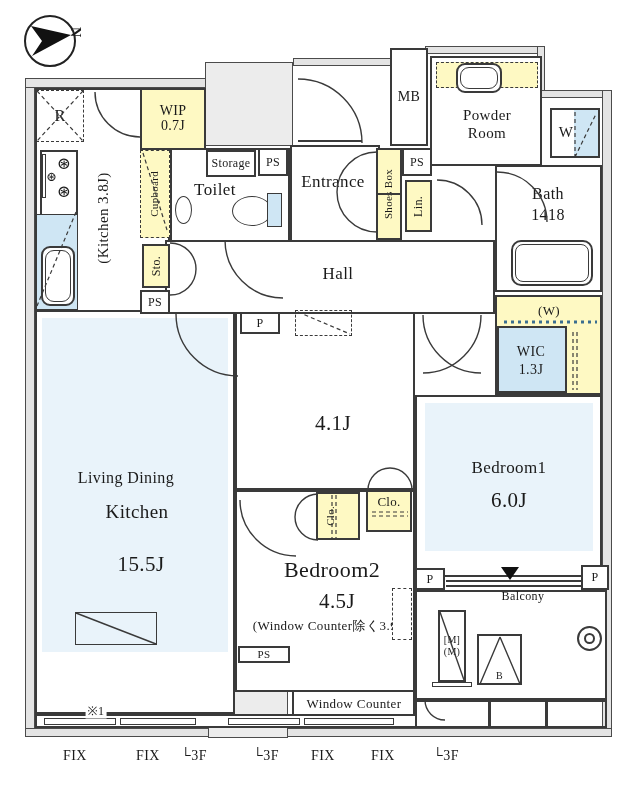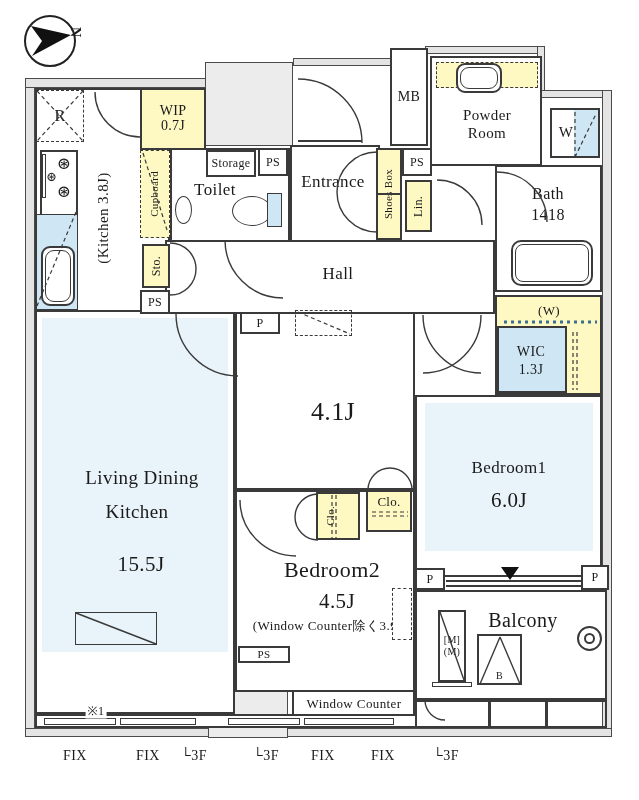--- a/index.html
+++ b/index.html
@@ -120,32 +120,32 @@
     <span>1418</span>
   </div>
   <div style="position:absolute;left:511px;top:240px;width:82px;height:46px;border:2px solid #3a3a3a;border-radius:10px;background:#fff;box-sizing:border-box"></div>
   <div style="position:absolute;left:515px;top:244px;width:74px;height:38px;border:1.4px solid #3a3a3a;border-radius:8px;box-sizing:border-box"></div>
 
   <div class="lbl" style="left:338px;top:274px;font-size:17px">Hall</div>
   <div class="box" style="left:240px;top:312px;width:40px;height:22px;font-size:12px">
     <span>P</span>
   </div>
   <div class="box dsh" style="left:295px;top:310px;width:57px;height:26px;background:transparent"></div>
-  <div class="lbl" style="left:333px;top:412px;font-size:26px">4.1J</div>
+  <div class="lbl" style="left:333px;top:423px;font-size:21px">4.1J</div>
 
   <div class="lbl" style="left:549px;top:311px;font-size:13px">(W)</div>
   <div style="position:absolute;left:497px;top:326px;width:70px;height:67px;border:2px solid #3a3a3a;box-sizing:border-box;background:#cfe6f4"></div>
   <div class="lbl" style="left:531px;top:360px;font-size:14px;line-height:1.25">
     <span>WIC</span><br>
     <span>1.3J</span>
   </div>
 
   <div class="lbl" style="left:509px;top:468px;font-size:17px">Bedroom1</div>
   <div class="lbl" style="left:509px;top:500px;font-size:21px">6.0J</div>
-  <div class="lbl" style="left:142px;top:478px;font-size:19px">Living Dining</div>
+  <div class="lbl" style="left:126px;top:478px;font-size:16px">Living Dining</div>
   <div class="lbl" style="left:137px;top:512px;font-size:19px">Kitchen</div>
   <div class="lbl" style="left:141px;top:564px;font-size:21px">15.5J</div>
   <div style="position:absolute;left:75px;top:612px;width:82px;height:33px;border:1.6px solid #3a3a3a;box-sizing:border-box"></div>
   <div class="lbl" style="left:332px;top:570px;font-size:22px">Bedroom2</div>
   <div class="lbl" style="left:337px;top:601px;font-size:21px">4.5J</div>
   <div class="lbl" style="left:330px;top:626px;font-size:13px">(Window Counter除く3.9J)</div>
   <div class="box bl" style="left:316px;top:492px;width:44px;height:48px;font-size:11px">
     <span class="vt" style="margin-right:14px">Clo.</span>
   </div>
   <div class="box bl" style="left:366px;top:490px;width:46px;height:42px;font-size:13px;align-items:flex-start;padding-top:3px">
@@ -157,21 +157,21 @@
     <span>PS</span>
   </div>
 
   <div style="position:absolute;left:446px;top:580px;width:137px;height:7px;border-top:2px solid #3a3a3a;border-bottom:2px solid #3a3a3a;box-sizing:border-box"></div>
   <div class="box" style="left:415px;top:568px;width:30px;height:22px;font-size:12px">
     <span>P</span>
   </div>
   <div class="box" style="left:581px;top:565px;width:28px;height:25px;font-size:12px">
     <span>P</span>
   </div>
-  <div class="lbl" style="left:523px;top:620px;font-size:20px">Balcony</div>
+  <div class="lbl" style="left:523px;top:596px;font-size:12px">Balcony</div>
   <div class="box" style="left:438px;top:610px;width:28px;height:72px;font-size:10px;line-height:1.2">
     <span><span>[M]</span><br>
     <span>(M)</span></span>
   </div>
   <div style="position:absolute;left:432px;top:682px;width:40px;height:5px;border:1.3px solid #3a3a3a;box-sizing:border-box"></div>
   <div class="box" style="left:477px;top:634px;width:45px;height:51px;font-size:10px;align-items:flex-end;justify-content:center;padding-bottom:2px">
     <span>B</span>
   </div>
   <div style="position:absolute;left:577px;top:626px;width:25px;height:25px;border:2px solid #3a3a3a;border-radius:50%;box-sizing:border-box"></div>
   <div style="position:absolute;left:584px;top:633px;width:11px;height:11px;border:2px solid #3a3a3a;border-radius:50%;box-sizing:border-box"></div>

